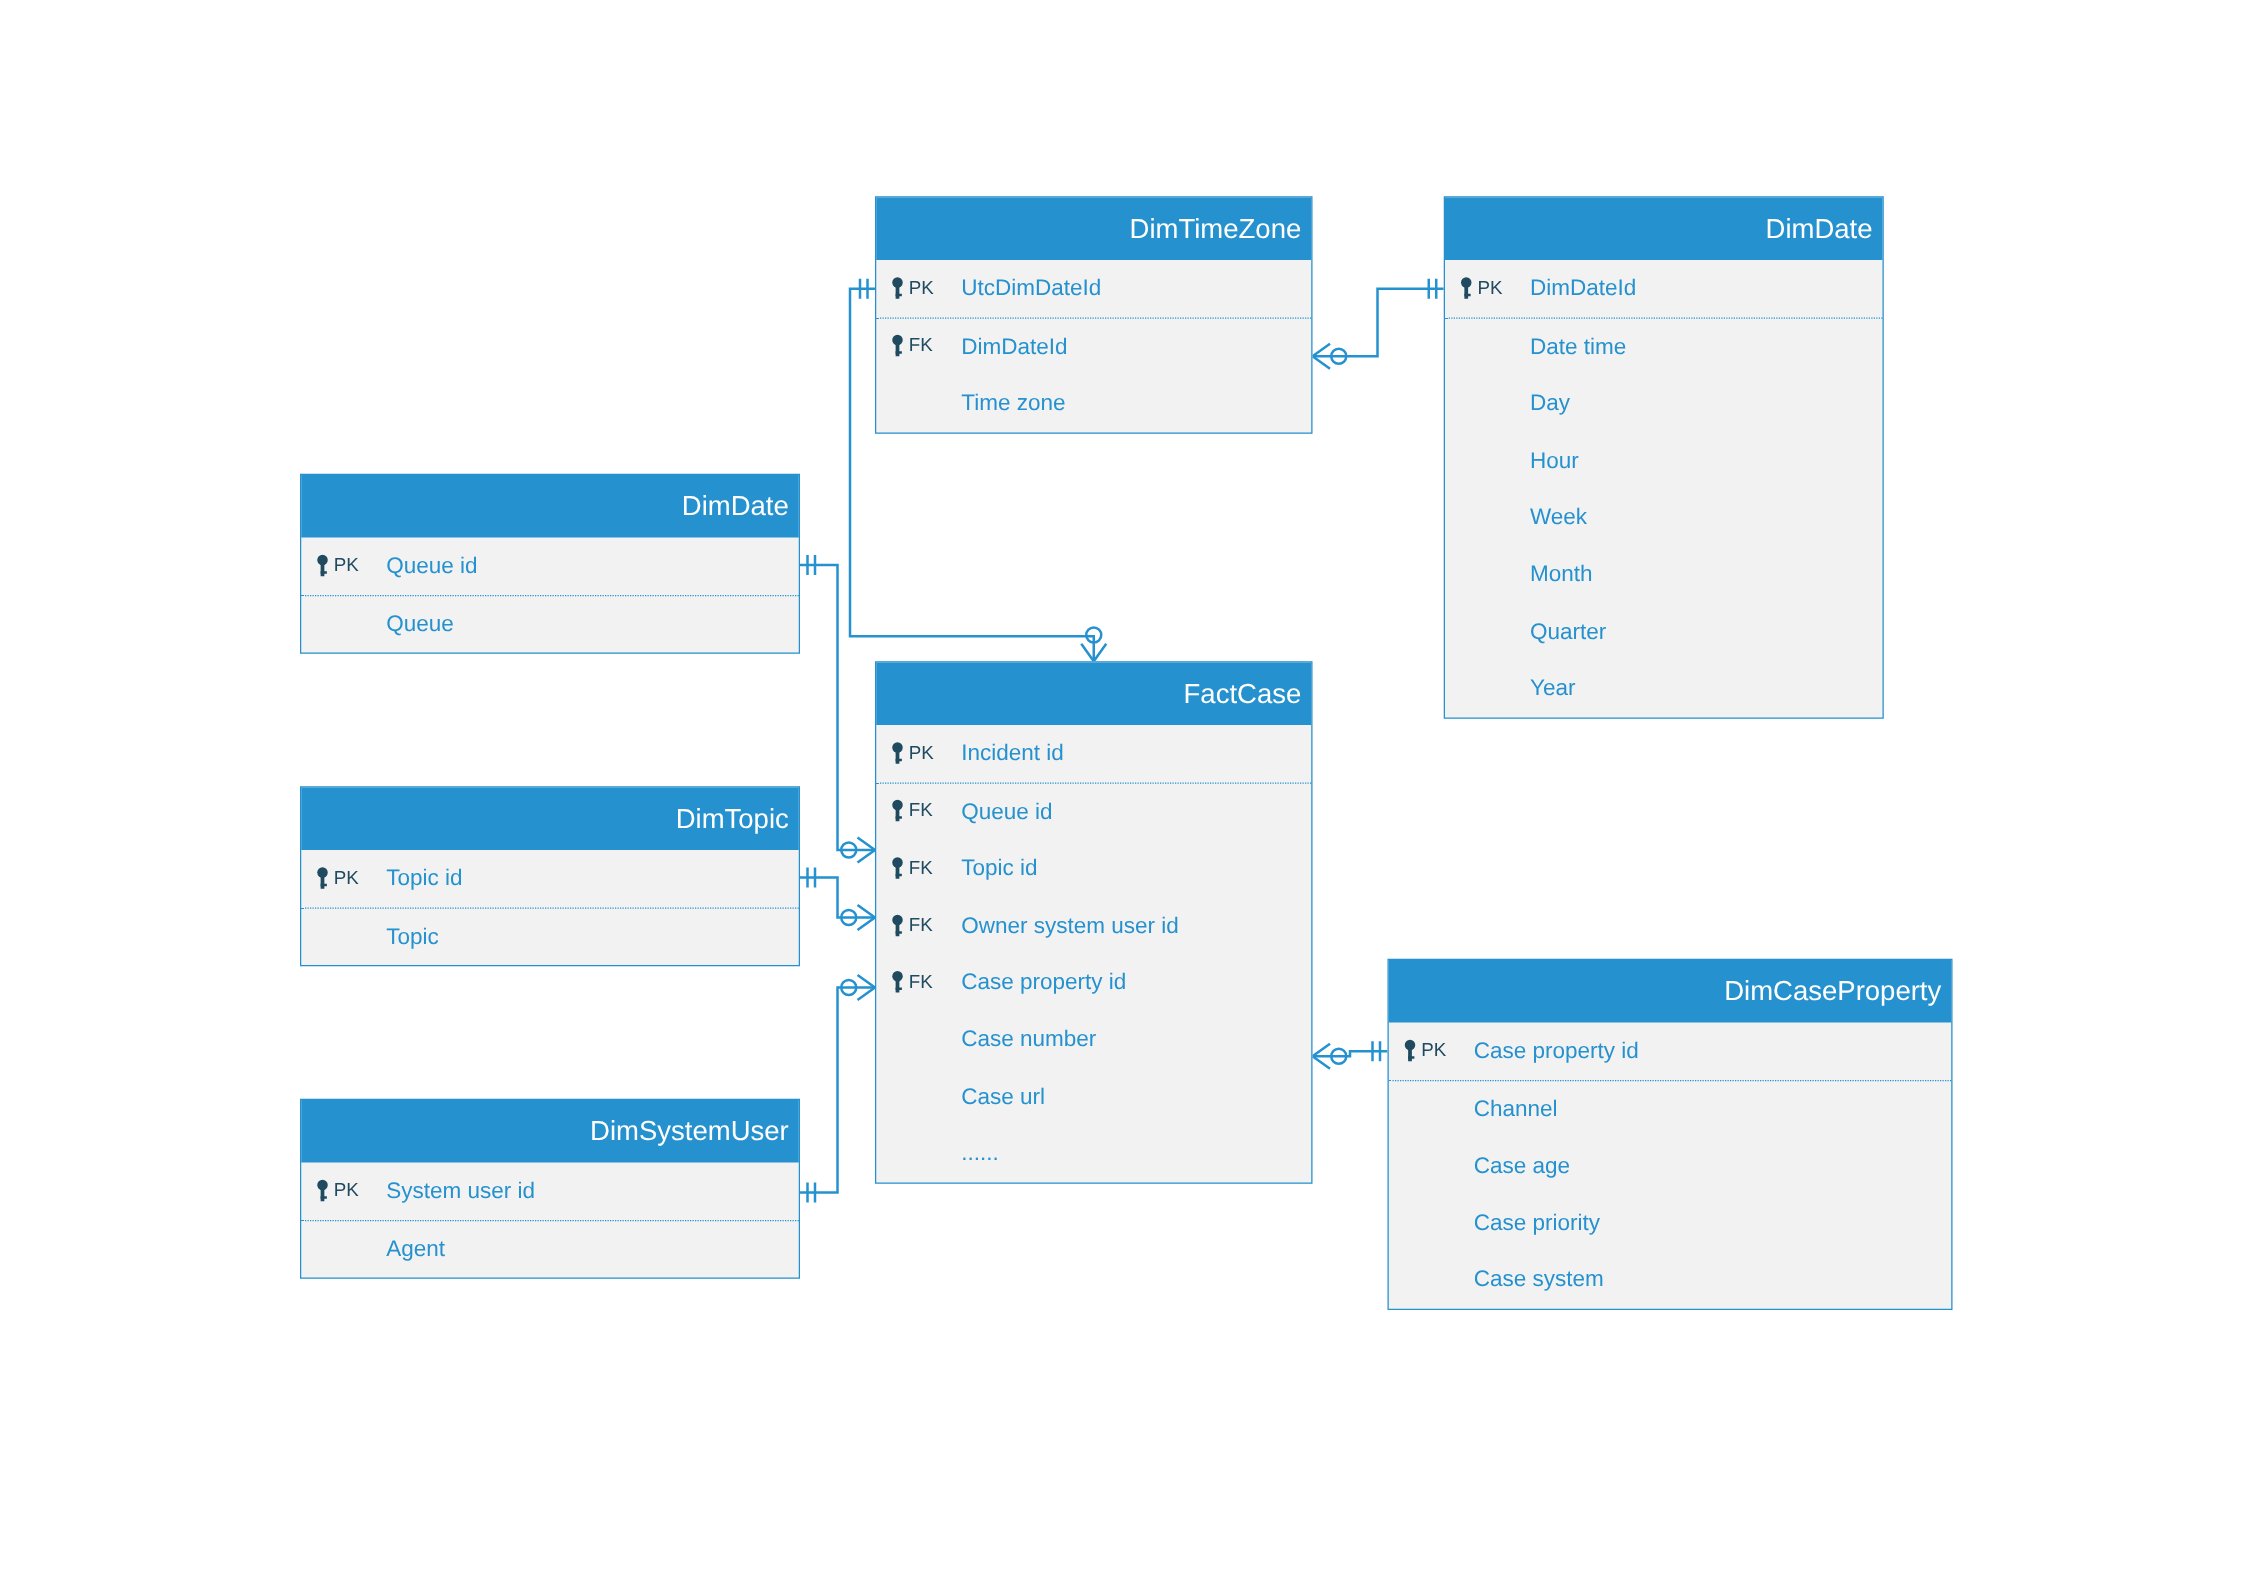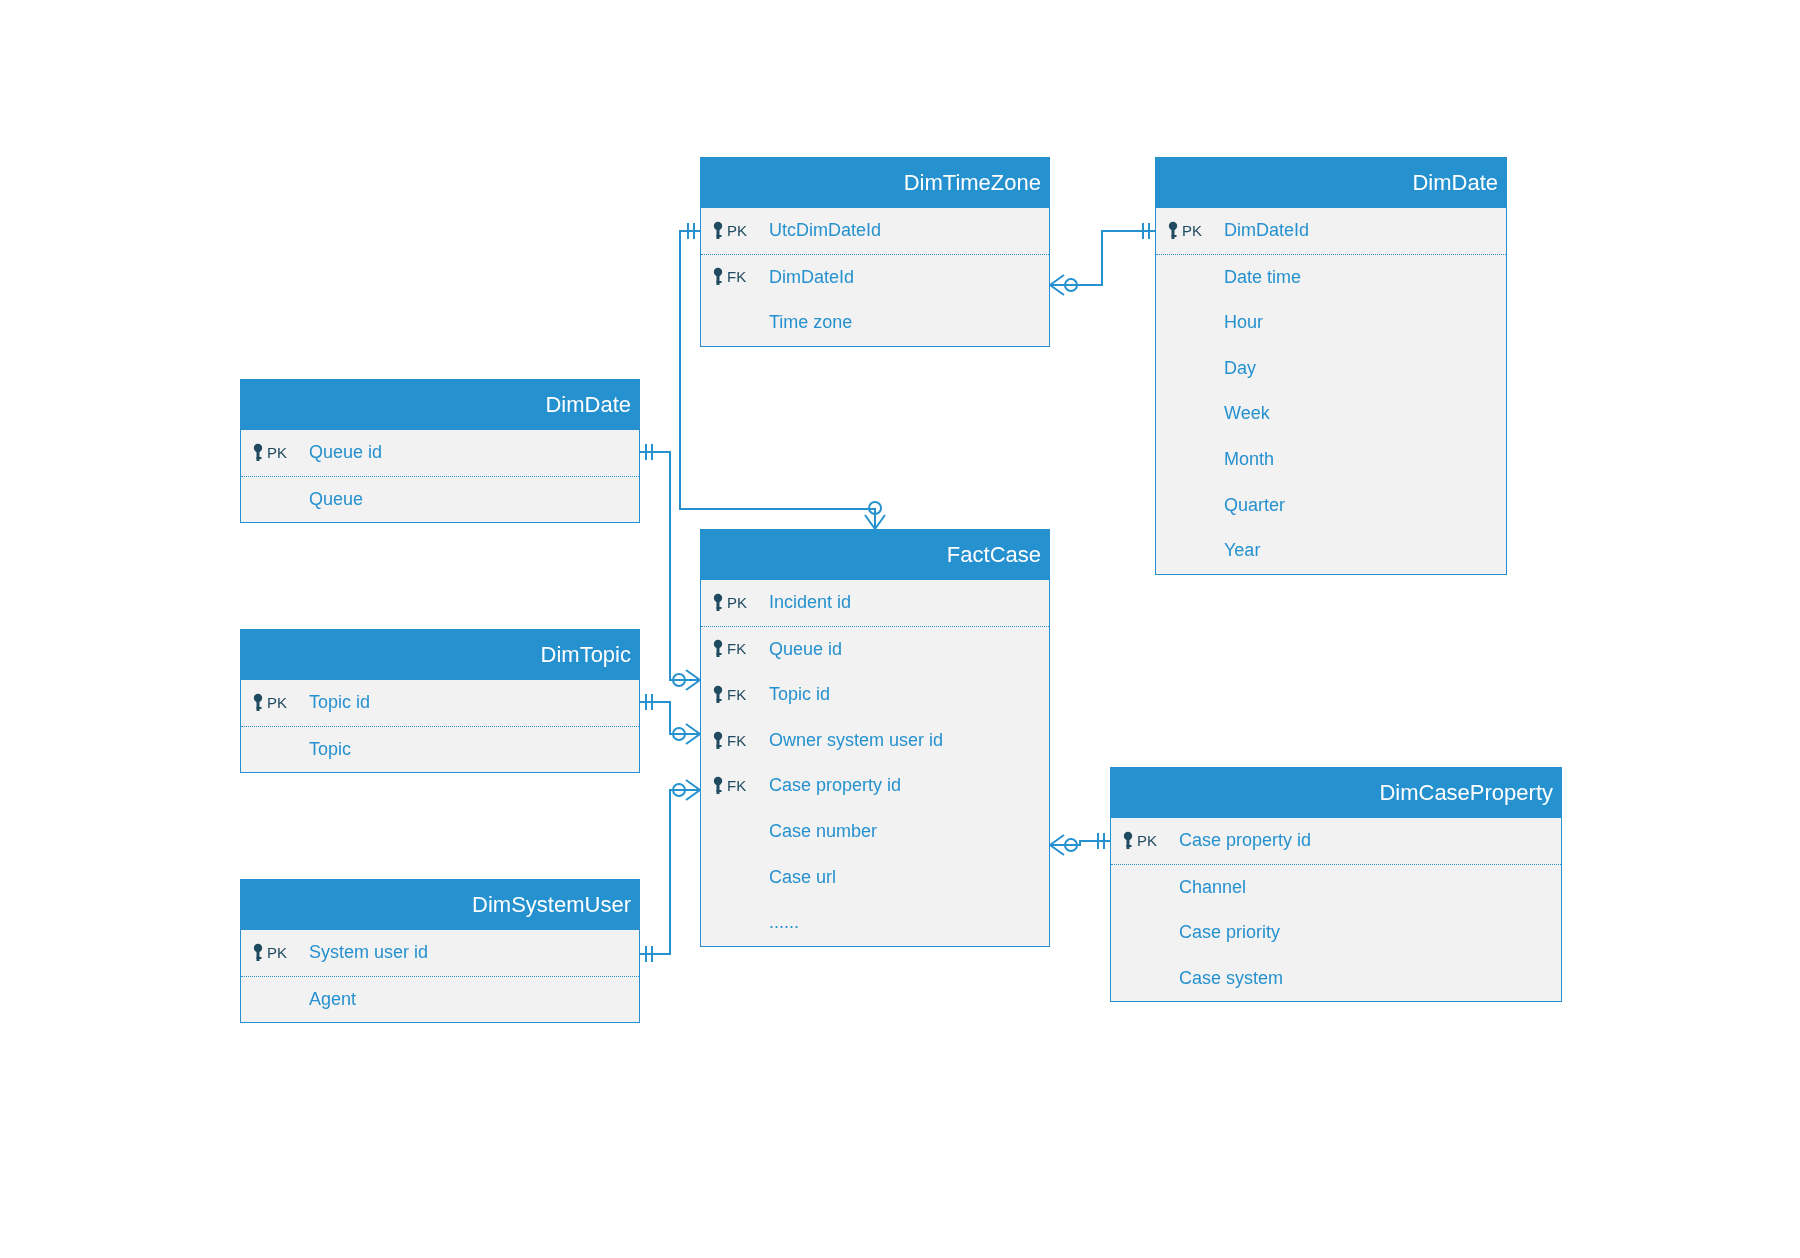--- a/index.html
+++ b/index.html
@@ -157,25 +157,25 @@
           <span class="key-label">PK</span>
         </span>
         <span class="attr">DimDateId</span>
       </div>
       <div class="row sep">
           <span class="keycell"></span>
           <span class="attr">Date time</span>
         </div>
       <div class="row">
           <span class="keycell"></span>
+          <span class="attr">Day</span>
+        </div>
+      <div class="row">
+          <span class="keycell"></span>
           <span class="attr">Hour</span>
-        </div>
-      <div class="row">
-          <span class="keycell"></span>
-          <span class="attr">Day</span>
         </div>
       <div class="row">
           <span class="keycell"></span>
           <span class="attr">Week</span>
         </div>
       <div class="row">
           <span class="keycell"></span>
           <span class="attr">Month</span>
         </div>
       <div class="row">
@@ -338,20 +338,24 @@
           <span class="key-label">PK</span>
         </span>
         <span class="attr">Case property id</span>
       </div>
       <div class="row sep">
           <span class="keycell"></span>
           <span class="attr">Channel</span>
         </div>
       <div class="row">
           <span class="keycell"></span>
+          <span class="attr">Case age</span>
+        </div>
+      <div class="row">
+          <span class="keycell"></span>
           <span class="attr">Case priority</span>
         </div>
       <div class="row">
           <span class="keycell"></span>
           <span class="attr">Case system</span>
         </div>
     </div>
   </div>
 
 </div>

